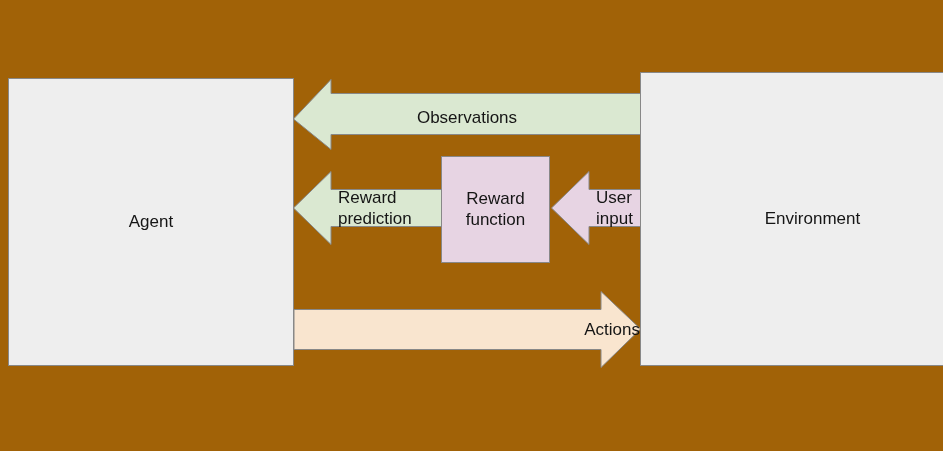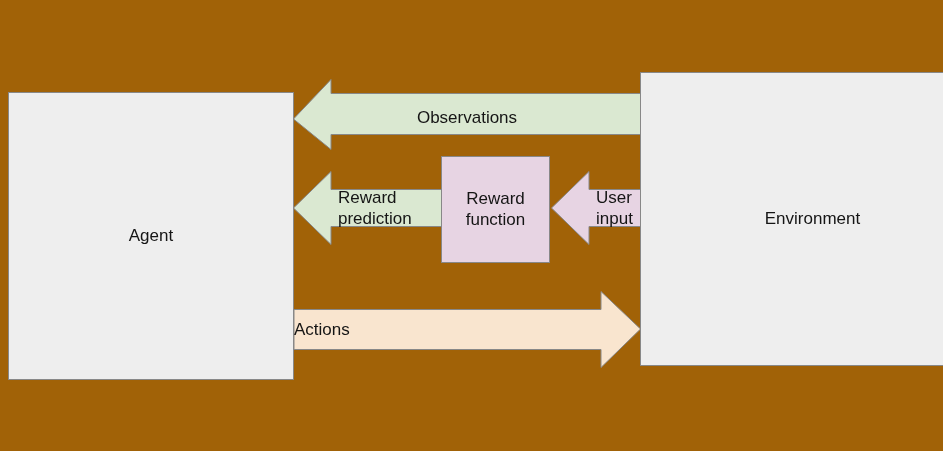--- a/index.html
+++ b/index.html
@@ -27,21 +27,21 @@
   }
   .node-label {
     font-size: 17px;
     color: #151515;
     line-height: 1.18;
     text-align: center;
     white-space: pre-line;
   }
   #agent-box {
     left: 8px;
-    top: 92px;
+    top: 78px;
     width: 286px;
     height: 288px;
     background: #eeeeee;
   }
   #environment-box {
     left: 640px;
     top: 72px;
     width: 345px;
     height: 294px;
     background: #eeeeee;
@@ -84,21 +84,21 @@
   #user-input-text {
     left: 596px;
     top: 188px;
     width: 70px;
     text-align: left;
   }
   #actions-text {
     left: 294px;
     top: 320px;
     width: 346px;
-    text-align: left;
+    text-align: right;
   }
 </style>
 </head>
 <body>
 
 <div id="canvas">
 
   <svg class="arrow-layer" viewBox="0 0 943 451" width="943" height="451" xmlns="http://www.w3.org/2000/svg">
 
     <polygon points="293.5,119 331,79.5 331,93.5 641,93.5 641,134.5 331,134.5 331,149.5" fill="#dae8d1" stroke="#888888" stroke-width="1" stroke-linejoin="miter"></polygon>

